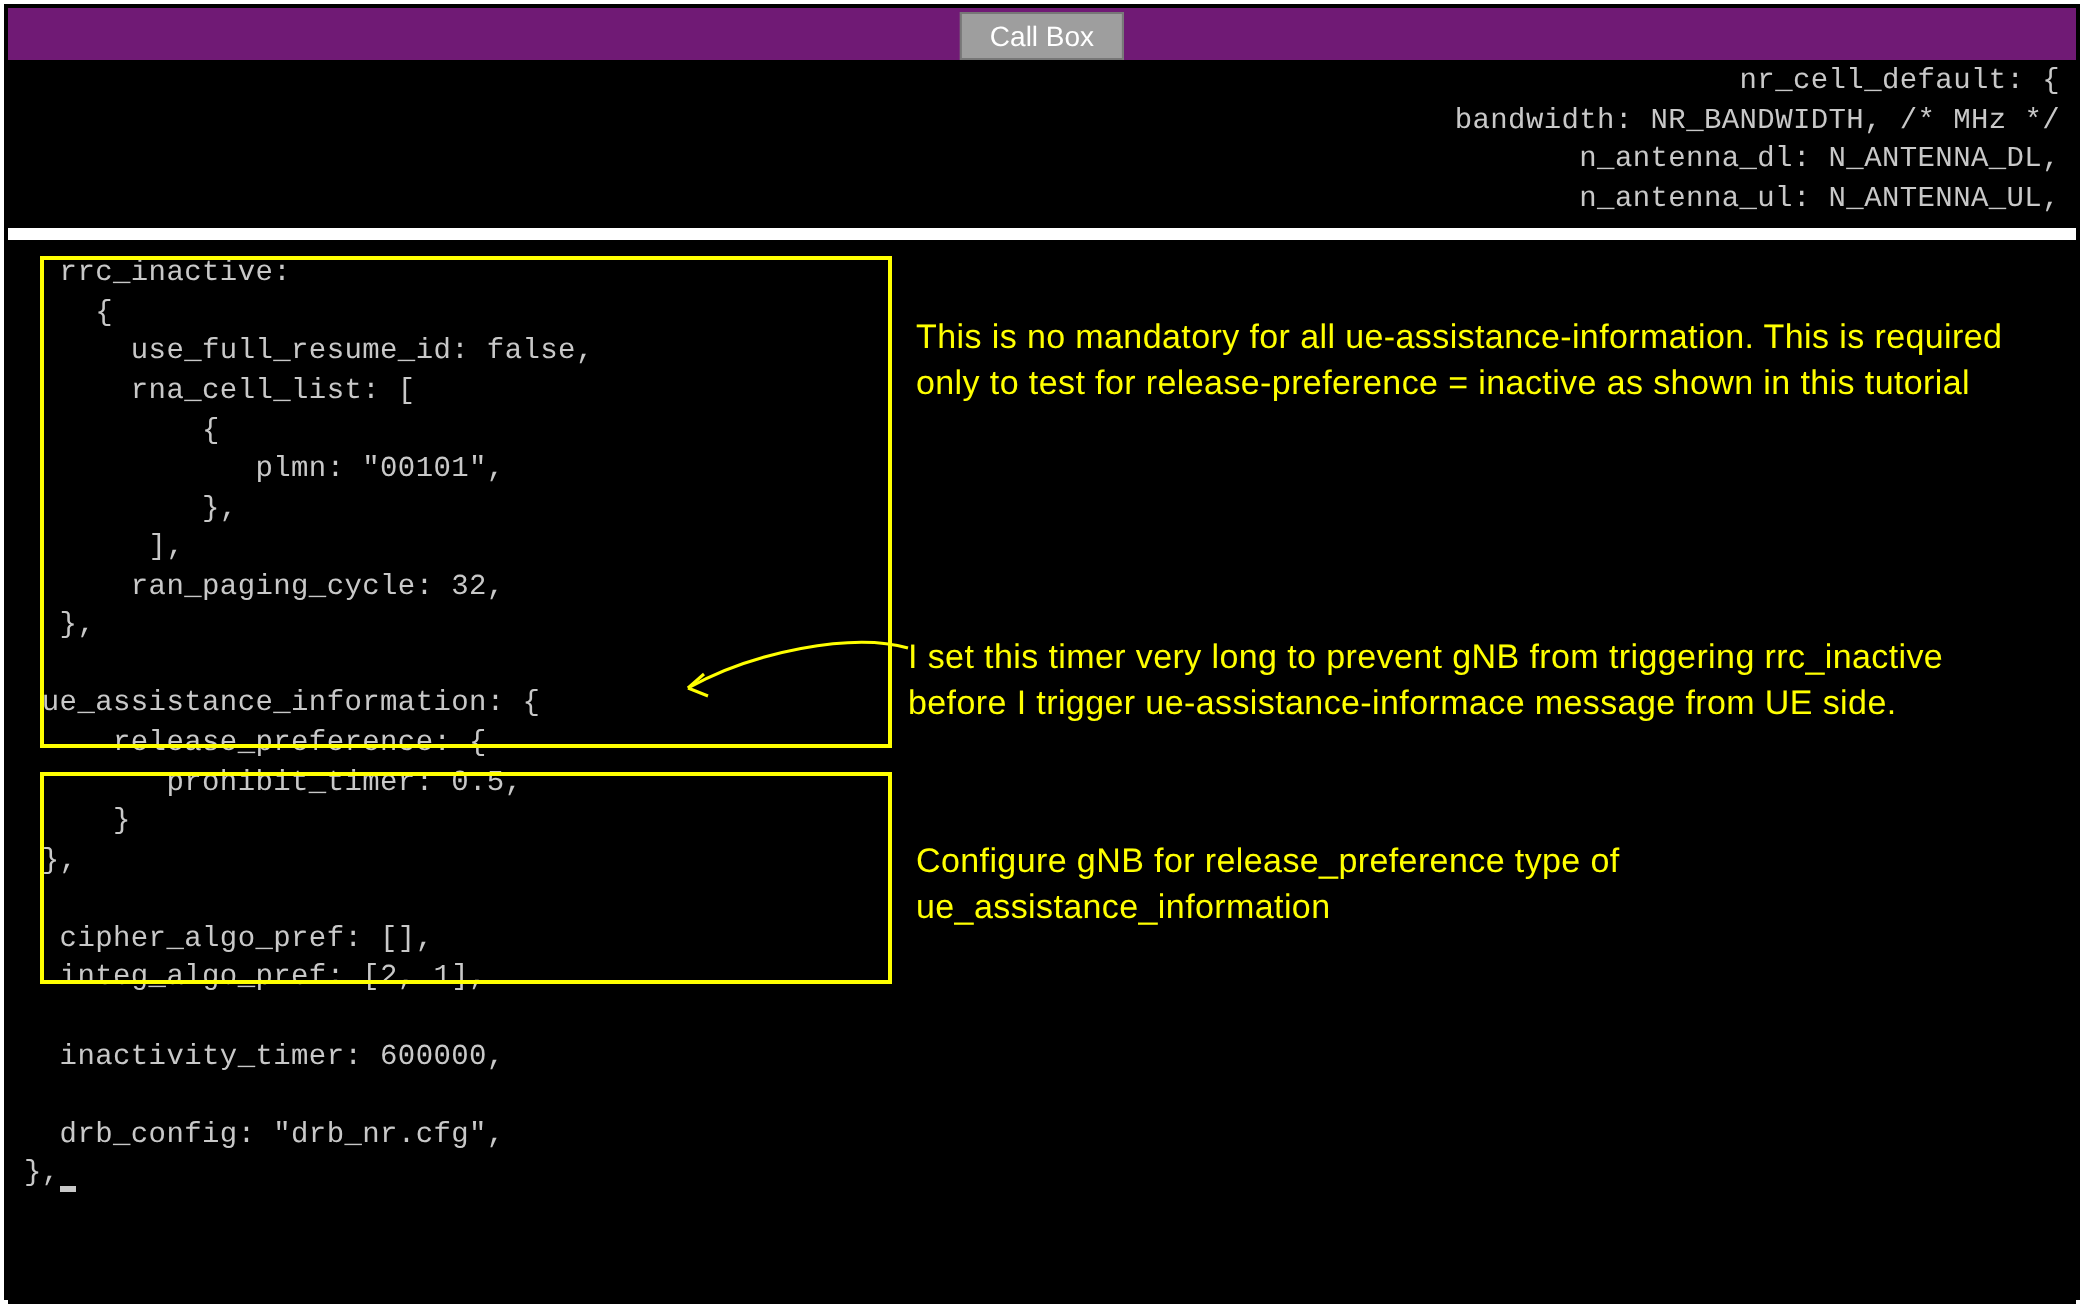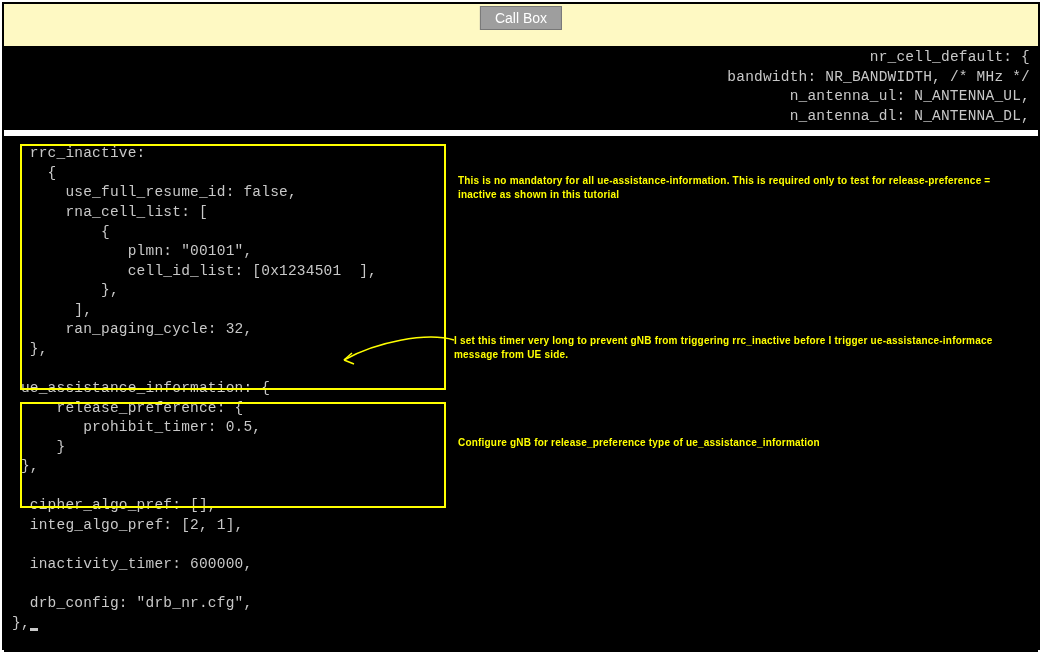--- a/index.html
+++ b/index.html
@@ -17,22 +17,22 @@
     }
     .outer-frame {
       border: 2px solid #000;
       width: 1038px;
       height: 648px;
       margin: 2px;
       position: relative;
       background: #fff;
     }
     .top-white-bar {
-      height: 42px;
-      background: #fef9c3;
+      height: 26px;
+      background: #701a75;
       position: relative;
     }
     .call-box-tab {
       position: absolute;
       left: 50%;
       transform: translateX(-50%);
       top: 2px;
       background: #9e9e9e;
       color: #fff;
       padding: 3px 14px;
@@ -75,23 +75,23 @@
     .yellow-box-2 {
       left: 16px;
       top: 266px;
       width: 426px;
       height: 106px;
     }
     .annotation {
       position: absolute;
       color: #ffff00;
       font-family: Arial, sans-serif;
-      font-size: 10px;
+      font-size: 17px;
       line-height: 1.35;
-      font-weight: bold;
+      font-weight: normal;
       max-width: 560px;
     }
     .annotation-1 {
       left: 454px;
       top: 38px;
     }
     .annotation-2 {
       left: 450px;
       top: 198px;
     }
@@ -127,22 +127,22 @@
 
 <div class="outer-frame">
 
   <div class="top-white-bar">
     <div class="call-box-tab">Call Box</div>
   </div>
 
   <div class="black-region black-region-1">
     <div class="code-line">nr_cell_default: {</div>
     <div class="code-line">  bandwidth: NR_BANDWIDTH, /* MHz */</div>
+    <div class="code-line">  n_antenna_dl: N_ANTENNA_DL,</div>
     <div class="code-line">  n_antenna_ul: N_ANTENNA_UL,</div>
-    <div class="code-line">  n_antenna_dl: N_ANTENNA_DL,</div>
   </div>
 
   <div class="white-divider"></div>
 
   <div class="black-region black-region-2">
 
     <div class="yellow-box yellow-box-1"></div>
     <div class="yellow-box yellow-box-2"></div>
 
     <div class="annotation annotation-1">This is no mandatory for all ue-assistance-information. This is required only to test for release-preference = inactive as shown in this tutorial</div>
@@ -153,21 +153,20 @@
       <path d="M 118 8 C 90 0, 40 10, 8 28" stroke="#ffff00" stroke-width="1.5" fill="none"></path>
       <path d="M 8 28 L 16 21 M 8 28 L 18 32" stroke="#ffff00" stroke-width="1.5" fill="none"></path>
     </svg>
 
     <div class="code-line">  rrc_inactive:</div>
     <div class="code-line">    {</div>
     <div class="code-line">      use_full_resume_id: false,</div>
     <div class="code-line">      rna_cell_list: [</div>
     <div class="code-line">          {</div>
     <div class="code-line">             plmn: "00101",</div>
-    <div class="code-line">             cell_id_list: [0x1234501  ],</div>
     <div class="code-line">          },</div>
     <div class="code-line">       ],</div>
     <div class="code-line">      ran_paging_cycle: 32,</div>
     <div class="code-line">  },</div>
 
     <div class="code-line">&nbsp;</div>
 
     <div class="code-line"> ue_assistance_information: {</div>
     <div class="code-line">     release_preference: {</div>
     <div class="code-line">        prohibit_timer: 0.5,</div>

